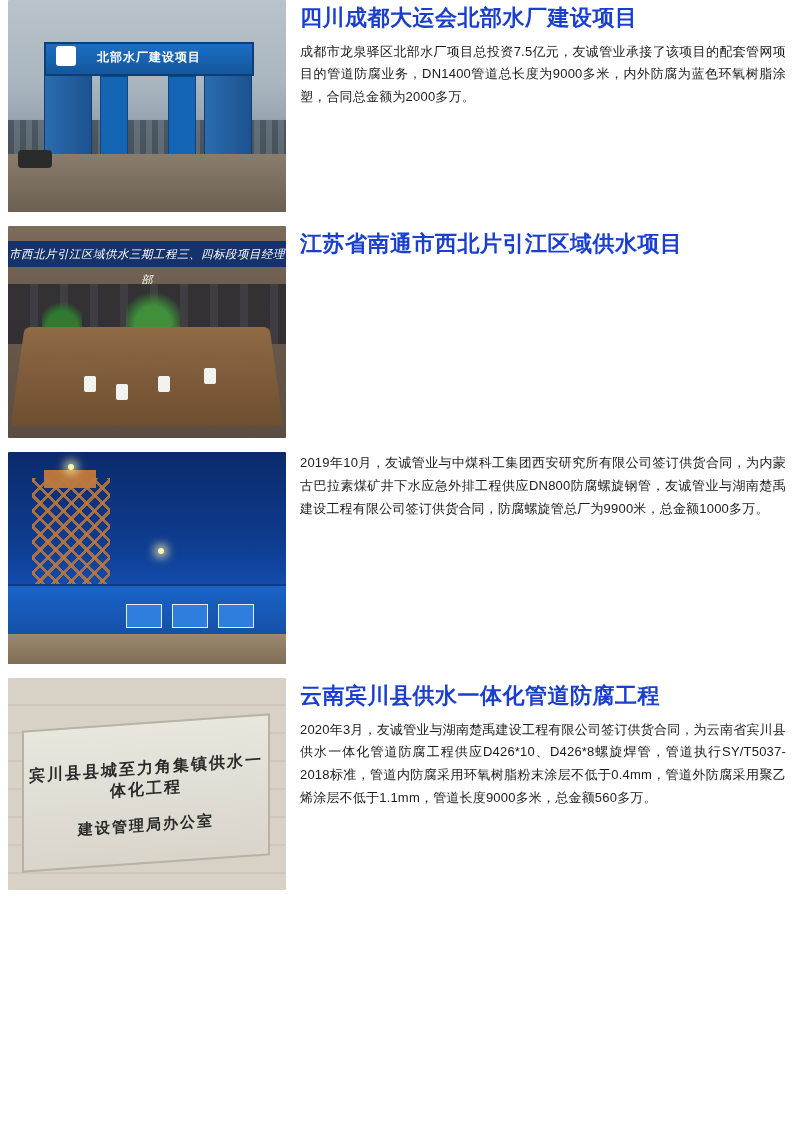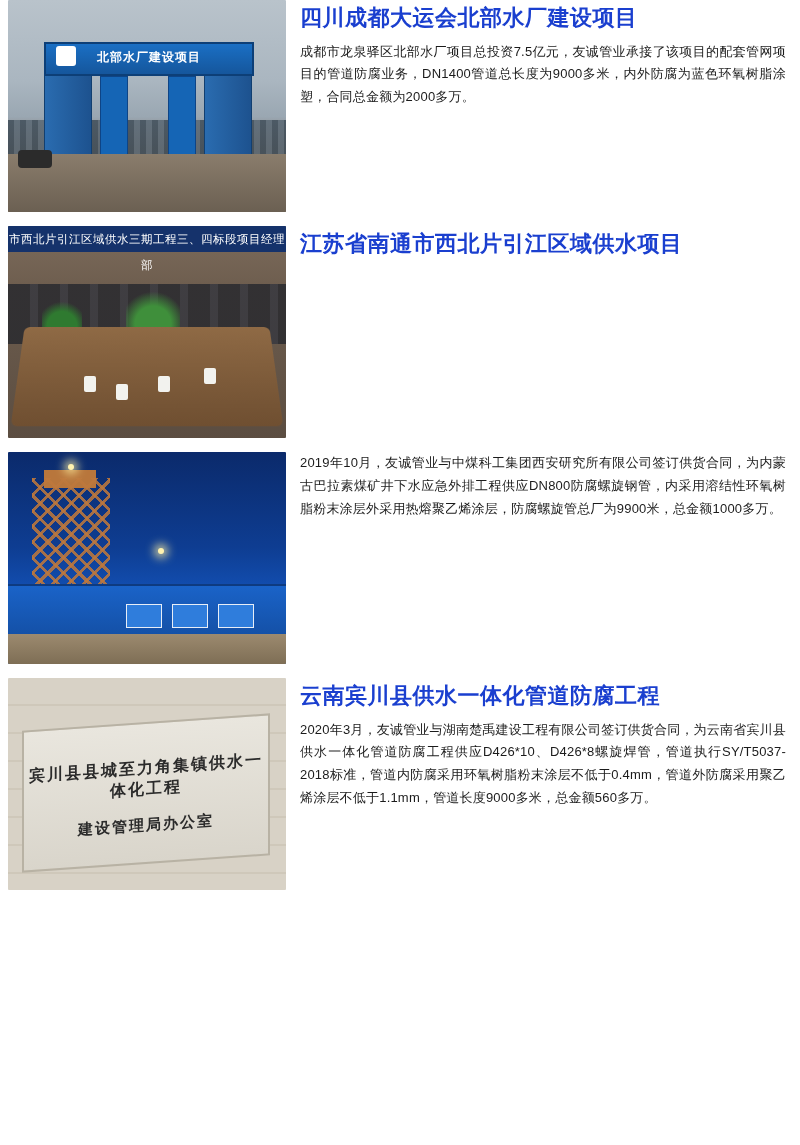--- a/index.html
+++ b/index.html
@@ -119,22 +119,23 @@
   .photo1 .logo-badge {
     position: absolute; left: 48px; top: 46px; width: 20px; height: 20px;
     background: #ffffff; border-radius: 3px;
   }
 
   
   .photo2 {
     background: linear-gradient(to bottom, #7d6c5c 0%, #6d5d4e 30%, #5b4d41 100%);
   }
   .photo2 .topband {
-    position: absolute; left: 0; top: 0; width: 278px; height: 26px;
+    position: absolute; left: 0; top: 15px; width: 278px; height: 26px;
     background: #15326b;
+    font-style: italic;
   }
   .photo2 .topband span {
     color: #fff; font-size: 11.5px; line-height: 26px;
     display: block; text-align: center; letter-spacing: .5px;
     font-family: "DejaVu Sans", sans-serif;
   }
   .photo2 .table {
     position: absolute; left: 10px; top: 96px; width: 258px; height: 104px;
     background: linear-gradient(to bottom, #8f6a45, #6f4f31);
     transform: perspective(300px) rotateX(18deg);
@@ -266,21 +267,21 @@
         <div class="tower"></div>
         <div class="lamp" style="left:60px; top:12px;"></div>
         <div class="lamp" style="left:150px; top:96px;"></div>
         <div class="bluewall"></div>
         <div class="sign" style="left:118px;"></div>
         <div class="sign" style="left:164px;"></div>
         <div class="sign" style="left:210px;"></div>
         <div class="dirt"></div>
       </div>
       <div class="case-text">
-        <div class="case-body">2019年10月，友诚管业与中煤科工集团西安研究所有限公司签订供货合同，为内蒙古巴拉素煤矿井下水应急外排工程供应DN800防腐螺旋钢管，内采用溶结性环氧树脂粉末涂层外采用热熔聚乙烯涂层，防腐螺旋管总厂为9900米，总金额1000多万。</div>
+        <div class="case-body">2019年10月，友诚管业与中煤科工集团西安研究所有限公司签订供货合同，为内蒙古巴拉素煤矿井下水应急外排工程供应DN800防腐螺旋钢管，友诚管业与湖南楚禹建设工程有限公司签订供货合同，防腐螺旋管总厂为9900米，总金额1000多万。</div>
       </div>
     </div>
 
     <div class="case-row">
       <div class="case-photo photo4">
         <div class="plaque">
           <div class="plaque-line1">宾川县县城至力角集镇供水一体化工程</div>
           <div class="plaque-line2">建设管理局办公室</div>
         </div>
       </div>

